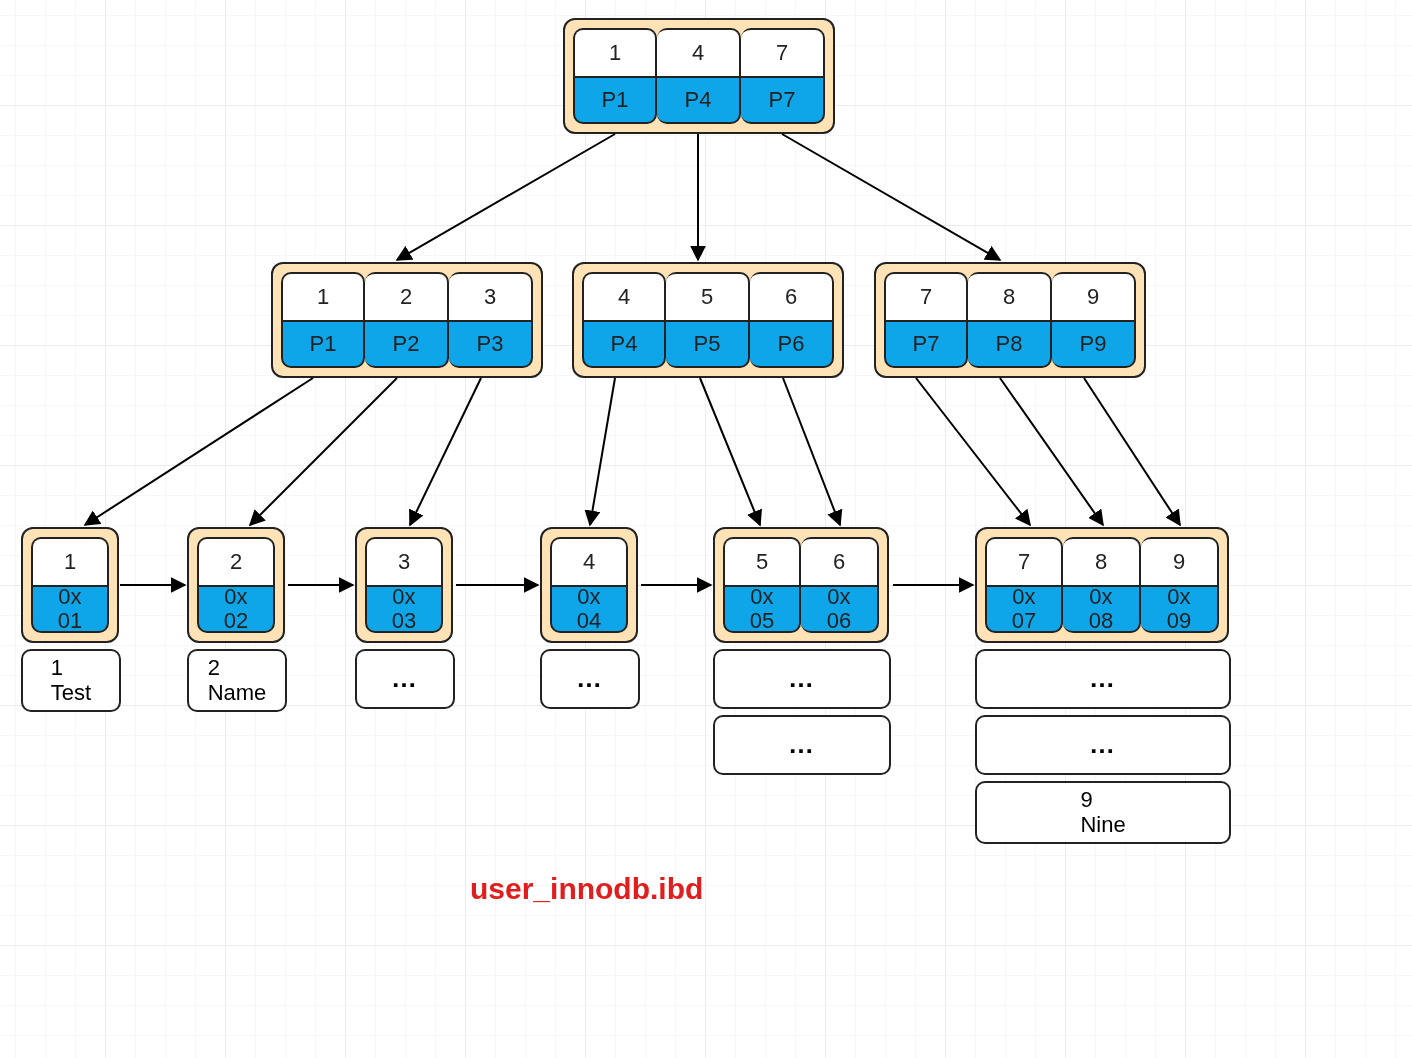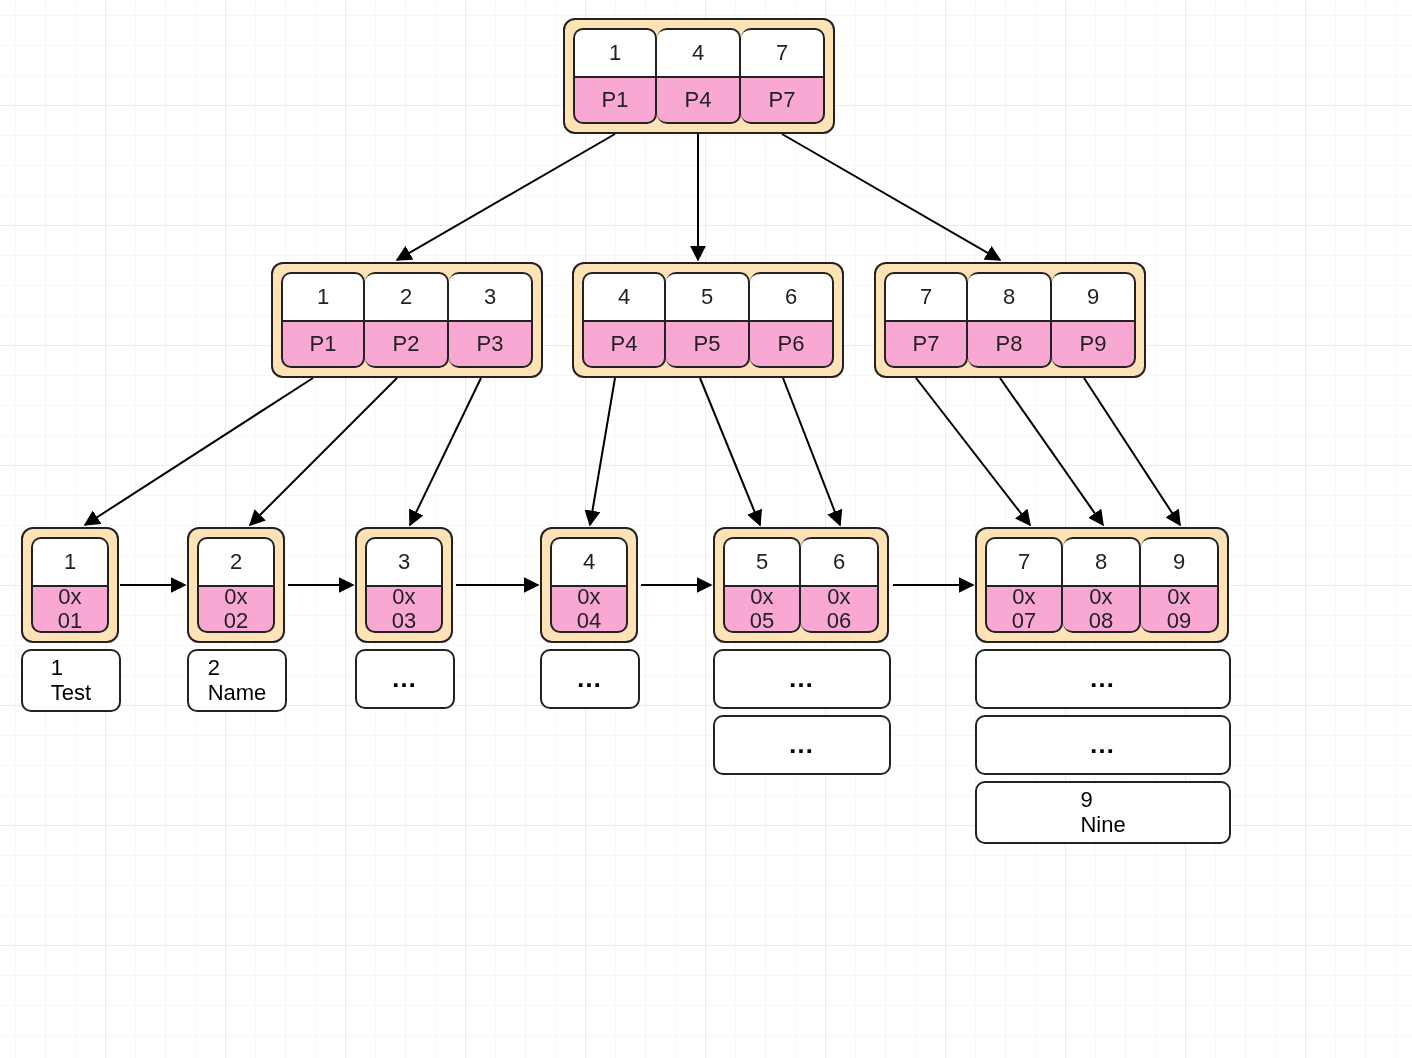--- a/index.html
+++ b/index.html
@@ -52,21 +52,21 @@
     text-align:center;
     line-height:1.1;
   }
   .cell.top{
     background:#fff;
     border-top-left-radius:10px;
     border-top-right-radius:10px;
     border-bottom:none;
   }
   .cell.bot{
-    background:#f9a8d4;
+    background:#0ea5e9;
     border-bottom-left-radius:10px;
     border-bottom-right-radius:10px;
   }
   .col + .col .cell{border-left:none;}
   .leaf-wrap{
     position:absolute;
     display:flex;
     flex-direction:column;
     align-items:flex-start;
   }
@@ -235,20 +235,21 @@
       <div class="col small">
           <div class="cell top">9</div>
           <div class="cell bot">0x<br>09</div>
         </div>
     </div>
     <div class="datarow ell" style="width:256px;">…</div>
     <div class="datarow ell" style="width:256px;">…</div>
     <div class="datarow" style="width:256px;">9<br>Nine</div>
   </div>
 
+  <div class="caption" style="left:470px;top:872px;">user_innodb.ibd</div>
 
   <svg class="edges">
     <defs>
       <marker id="ah" viewBox="0 0 10 10" refX="9" refY="5" markerWidth="8" markerHeight="8" orient="auto-start-reverse">
         <path d="M 0 0 L 10 5 L 0 10 z" fill="#000"></path>
       </marker>
     </defs>
 
     <line x1="615" y1="134" x2="397" y2="260" stroke="#000" stroke-width="2" marker-end="url(#ah)"></line>
     <line x1="698" y1="134" x2="698" y2="260" stroke="#000" stroke-width="2" marker-end="url(#ah)"></line>

